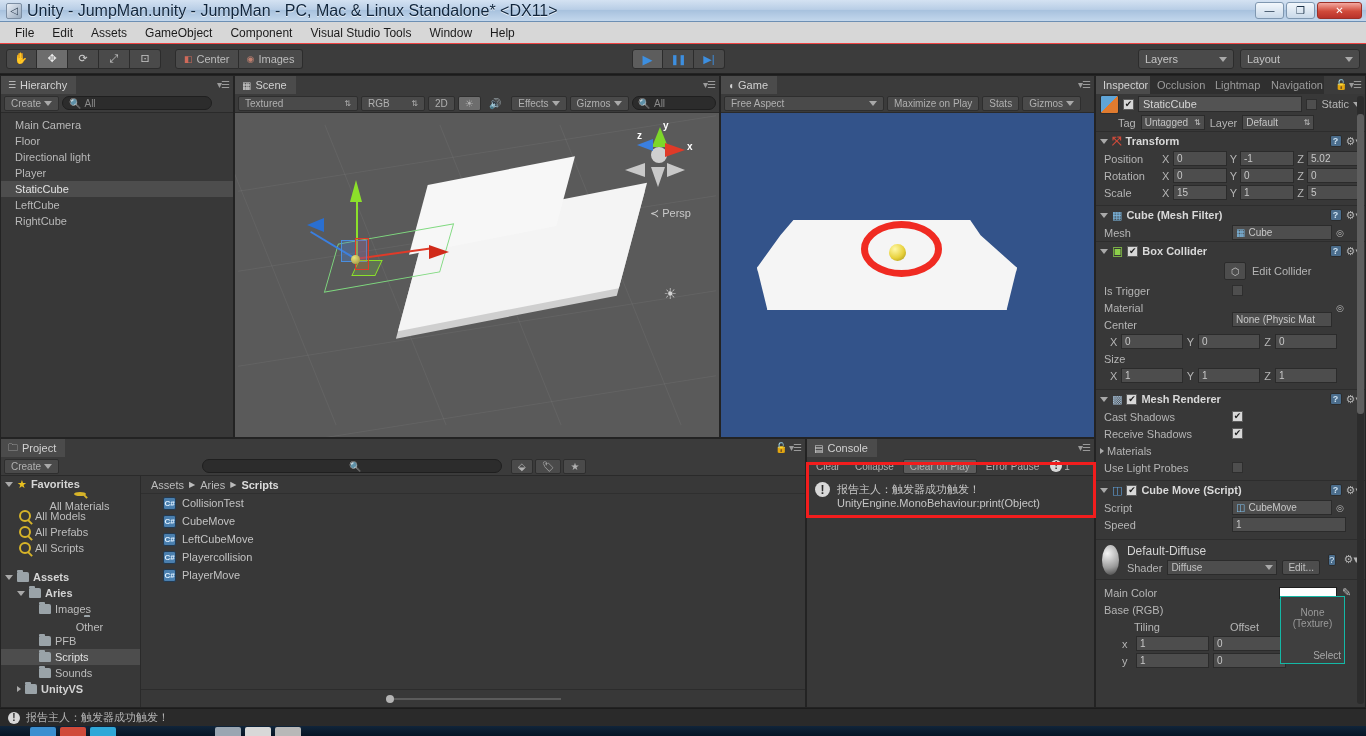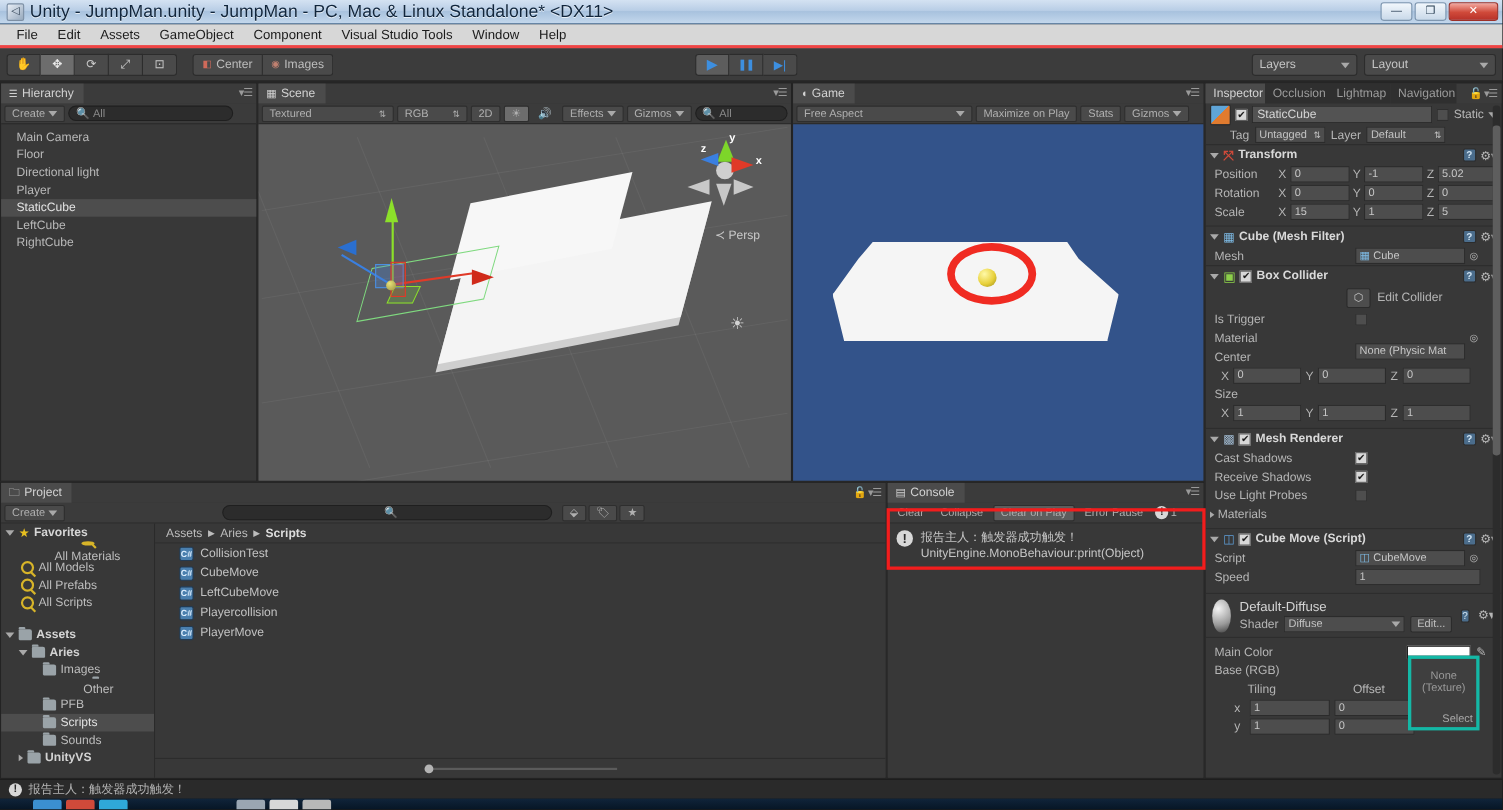--- a/index.html
+++ b/index.html
@@ -34,22 +34,22 @@
     width:29px;height:17px;border:1px solid #7f97b0;border-radius:3px;
     background:linear-gradient(180deg,#f2f7fc,#c9d9e9);
     display:flex;align-items:center;justify-content:center;
     font-size:10px;color:#1d3349;
   }
   .wbtn.close{ width:45px; background:linear-gradient(180deg,#f3a9a0,#d04a3a 55%,#b8322a);
     border-color:#9c3028;color:#fff;font-weight:bold;}
 
   
   #menubar{
-    height:22px;background:#d7d7d7;border-bottom:3px solid #ef4444;
-    display:flex;padding-left:6px;gap:0;
+    height:22px;background:#d7d7d7;border-bottom:1px solid #ef4444;
+    display:flex;align-items:center;padding-left:6px;gap:0;
   }
   #menubar .mi{ padding:2px 9px; font-size:12px; color:#1b1b1b; }
 
   
   #toolbar{
     height:30px;background:#3c3c3c;border-bottom:1px solid #232323;
     display:flex;align-items:center;padding:0 6px;position:relative;
   }
   .tgroup{ display:flex; margin-right:14px; }
   .tbtn{
@@ -577,27 +577,27 @@
     <span class="gearicon">⚙▾</span>
   </div>
   <div class="prow">
     <span class="plabel" style="width:128px;">Cast Shadows</span>
     <div class="chk">✔</div>
   </div>
   <div class="prow">
     <span class="plabel" style="width:128px;">Receive Shadows</span>
     <div class="chk">✔</div>
   </div>
-  <div class="prow">
-    <span class="plabel" style="width:128px;">Use Light Probes</span>
-    <div class="chk off"></div>
-  </div>
   <div class="prow" style="padding-left:4px;gap:3px;">
     <span class="triangle"></span>
     <span class="plabel">Materials</span>
+  </div>
+  <div class="prow">
+    <span class="plabel" style="width:128px;">Use Light Probes</span>
+    <div class="chk off"></div>
   </div>
 
   <div class="comphead" style="margin-top:4px;">
     <span class="triangle down"></span>
     <span style="color:#5f9fd8;font-size:11px;">◫</span>
     <span class="chk">✔</span>
     <span>Cube Move (Script)</span>
     <span class="spacer"></span>
     <span class="helpicon">?</span>
     <span class="gearicon">⚙▾</span>
@@ -648,21 +648,21 @@
     <div class="prow" style="padding-left:26px;gap:4px;">
       <span class="plabel" style="width:10px;">x</span>
       <div class="vecfield" style="width:73px;">1</div>
       <div class="vecfield" style="width:73px;">0</div>
     </div>
     <div class="prow" style="padding-left:26px;gap:4px;">
       <span class="plabel" style="width:10px;">y</span>
       <div class="vecfield" style="width:73px;">1</div>
       <div class="vecfield" style="width:73px;">0</div>
     </div>
-    <div style="position:absolute;right:20px;top:16px;width:65px;height:68px;background:#3f3f3f;border:3px solid #14b8a6;display:flex;flex-direction:column;align-items:center;justify-content:flex-start;padding-top:10px;">
+    <div style="position:absolute;right:20px;top:16px;width:65px;height:68px;background:#3f3f3f;border:1px solid #14b8a6;display:flex;flex-direction:column;align-items:center;justify-content:flex-start;padding-top:10px;">
       <div style="font-size:10px;color:#9a9a9a;">None</div>
       <div style="font-size:10px;color:#9a9a9a;">(Texture)</div>
       <div style="position:absolute;right:3px;bottom:2px;font-size:10px;color:#a8a8a8;">Select</div>
     </div>
   </div>
 
   <div class="scrollv" style="top:20px;height:608px;">
     <div class="thumb" style="top:18px;height:300px;"></div>
   </div>
 </div>

